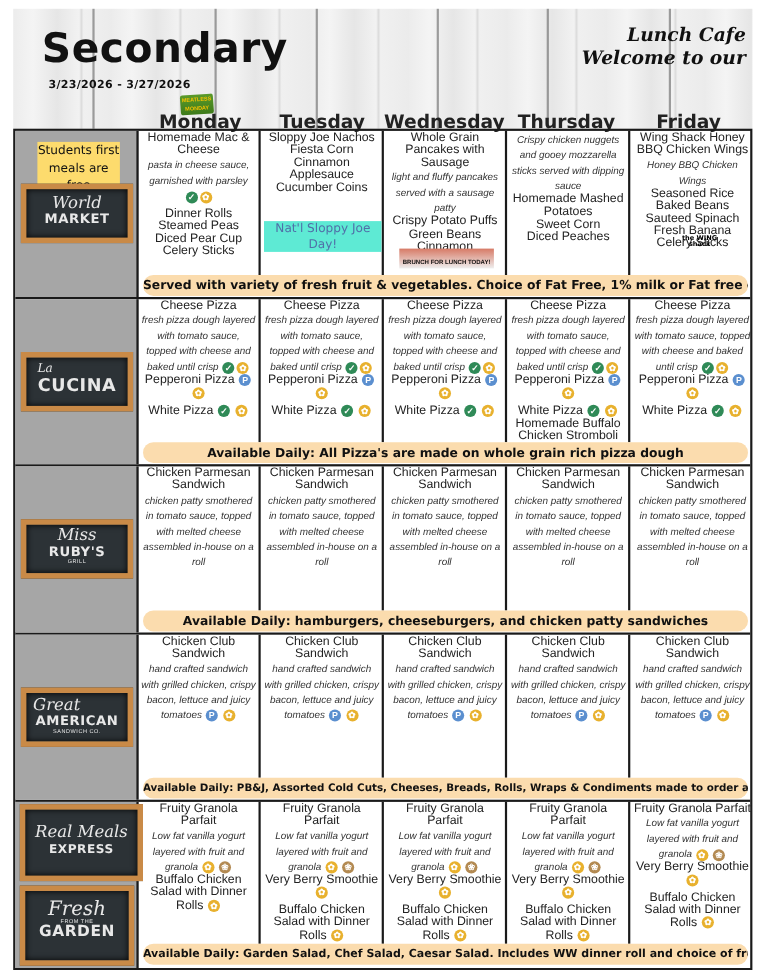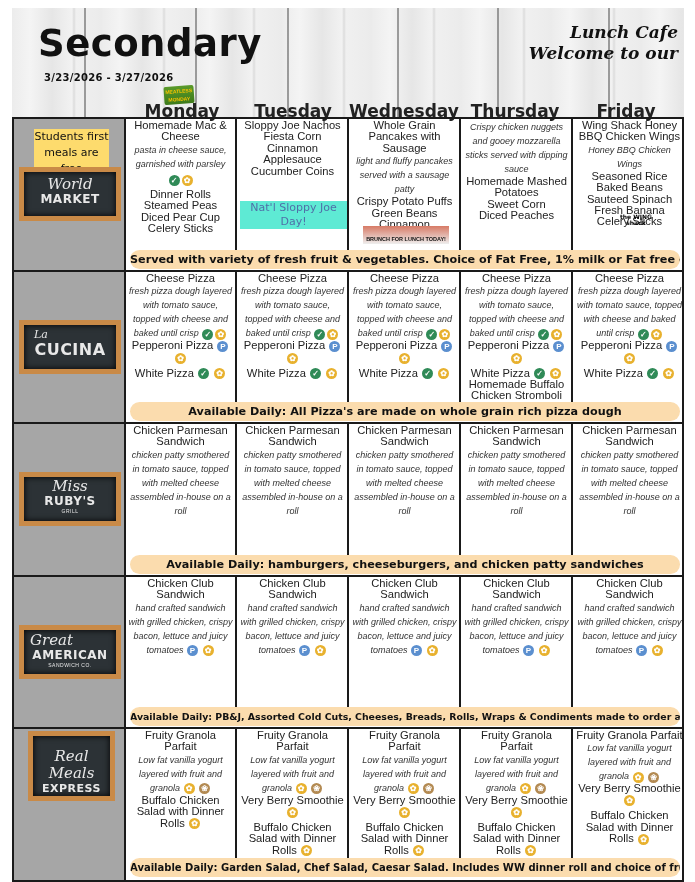--- a/index.html
+++ b/index.html
@@ -223,24 +223,29 @@
       </div>
       <div class="col" style="left:560px;height:130px;border-right:none">
         <div class="item">Chicken Club Sandwich</div>
         <div class="desc"><span>hand crafted sandwich with grilled chicken, crispy bacon, lettuce and juicy tomatoes</span> <span class="badge b-pork">P</span> <span class="badge b-wg">✿</span></div>
       </div>
       <div class="banner small" style="top:130px"><span>Available Daily: PB&amp;J, Assorted Cold Cuts, Cheeses, Breads, Rolls, Wraps &amp; Condiments made to order and </span></div>
     </div>
 
     <div class="section" style="top:610px;height:151px">
       <div class="label-cell">
-        <div class="chalk" style="top:2px;height:70px;left:14px;width:87px">
+        <div class="chalk" style="top:2px;height:70px;left:4px;width:112px">
           <div class="script" style="margin-top:12px">Real Meals</div>
           <div class="caps" style="font-size:11px">EXPRESS</div>
         </div>
+        <div class="chalk" style="top:76px;height:73px;left:4px;width:104px">
+          <div class="script" style="font-size:18px;margin-top:8px">Fresh</div>
+          <div class="tiny">FROM THE</div>
+          <div class="caps" style="font-size:14px">GARDEN</div>
+        </div>
       </div>
       <div class="col" style="left:112px;height:129px">
         <div class="item">Fruity Granola Parfait</div>
         <div class="desc"><span>Low fat vanilla yogurt layered with fruit and granola</span> <span class="badge b-wg">✿</span> <span class="badge b-nut">❀</span></div>
         <div class="item"><span>Buffalo Chicken Salad with Dinner Rolls</span> <span class="badge b-wg">✿</span></div>
       </div>
       <div class="col" style="left:224px;height:129px">
         <div class="item">Fruity Granola Parfait</div>
         <div class="desc"><span>Low fat vanilla yogurt layered with fruit and granola</span> <span class="badge b-wg">✿</span> <span class="badge b-nut">❀</span></div>
         <div class="item"><span>Very Berry Smoothie</span><br><span class="badge b-wg">✿</span></div>

